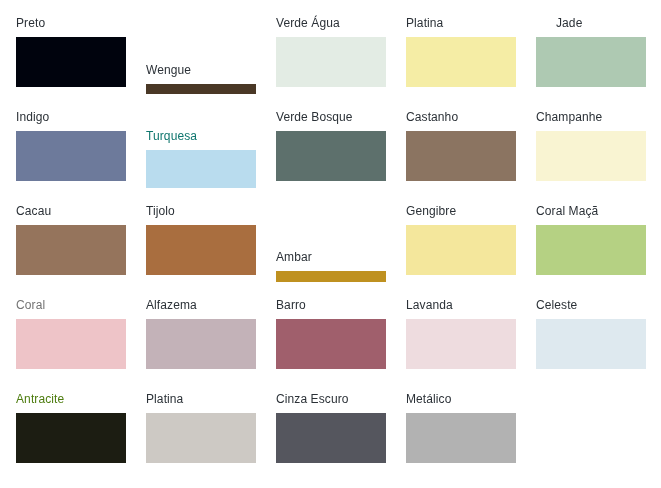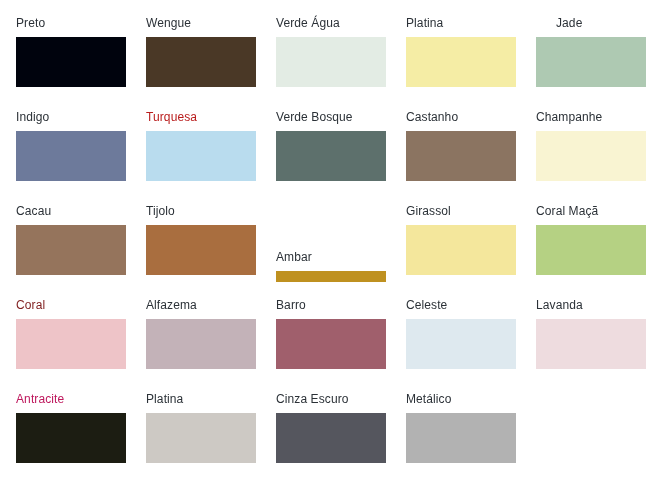--- a/index.html
+++ b/index.html
@@ -49,41 +49,41 @@
 </style>
 </head>
 <body>
 
 <div id="palette-grid" style="background: rgb(255, 255, 255); grid-template-columns: repeat(5, 110px);">
     <div class="swatch-cell">
       <div class="swatch-label" style="color: rgb(43, 49, 55);">Preto</div>
       <div class="swatch-chip" style="background-color: rgb(0, 3, 13);"></div>
     </div>
     <div class="swatch-cell">
-      <div class="swatch-label" style="color: rgb(43, 49, 55);">Wengue</div>
+      <div class="swatch-label" style="color: rgb(43, 49, 55); margin-top: 47px;">Wengue</div>
       <div class="swatch-chip" style="background-color: rgb(74, 56, 38);"></div>
     </div>
     <div class="swatch-cell">
       <div class="swatch-label" style="color: rgb(43, 49, 55);">Verde Água</div>
       <div class="swatch-chip" style="background-color: rgb(227, 236, 228);"></div>
     </div>
     <div class="swatch-cell">
       <div class="swatch-label" style="color: rgb(43, 49, 55);">Platina</div>
       <div class="swatch-chip" style="background-color: rgb(245, 237, 165);"></div>
     </div>
     <div class="swatch-cell">
       <div class="swatch-label" style="color: rgb(43, 49, 55); margin-left: 20px;">Jade</div>
       <div class="swatch-chip" style="background-color: rgb(174, 201, 178);"></div>
     </div>
     <div class="swatch-cell">
       <div class="swatch-label" style="color: rgb(43, 49, 55);">Indigo</div>
       <div class="swatch-chip" style="background-color: rgb(109, 122, 155);"></div>
     </div>
     <div class="swatch-cell">
-      <div class="swatch-label" style="color: #b91c1c;">Turquesa</div>
+      <div class="swatch-label" style="color: #0f766e; margin-top: 19px;">Turquesa</div>
       <div class="swatch-chip" style="background-color: rgb(185, 220, 238);"></div>
     </div>
     <div class="swatch-cell">
       <div class="swatch-label" style="color: rgb(43, 49, 55);">Verde Bosque</div>
       <div class="swatch-chip" style="background-color: rgb(93, 112, 108);"></div>
     </div>
     <div class="swatch-cell">
       <div class="swatch-label" style="color: rgb(43, 49, 55);">Castanho</div>
       <div class="swatch-chip" style="background-color: rgb(139, 116, 97);"></div>
     </div>
@@ -97,49 +97,49 @@
     </div>
     <div class="swatch-cell">
       <div class="swatch-label" style="color: rgb(43, 49, 55);">Tijolo</div>
       <div class="swatch-chip" style="background-color: rgb(169, 110, 63);"></div>
     </div>
     <div class="swatch-cell">
       <div class="swatch-label" style="color: rgb(43, 49, 55); margin-top: 46px;">Ambar</div>
       <div class="swatch-chip" style="background-color: rgb(191, 145, 32);"></div>
     </div>
     <div class="swatch-cell">
-      <div class="swatch-label" style="color: rgb(43, 49, 55);">Girassol</div>
+      <div class="swatch-label" style="color: rgb(43, 49, 55);">Gengibre</div>
       <div class="swatch-chip" style="background-color: rgb(244, 231, 156);"></div>
     </div>
     <div class="swatch-cell">
       <div class="swatch-label" style="color: rgb(43, 49, 55);">Coral Maçã</div>
       <div class="swatch-chip" style="background-color: rgb(181, 209, 131);"></div>
     </div>
     <div class="swatch-cell">
-      <div class="swatch-label" style="color: #7f1d1d;">Coral</div>
+      <div class="swatch-label" style="color: #737373;">Coral</div>
       <div class="swatch-chip" style="background-color: rgb(238, 196, 200);"></div>
     </div>
     <div class="swatch-cell">
       <div class="swatch-label" style="color: rgb(43, 49, 55);">Alfazema</div>
       <div class="swatch-chip" style="background-color: rgb(195, 178, 184);"></div>
     </div>
     <div class="swatch-cell">
       <div class="swatch-label" style="color: rgb(43, 49, 55);">Barro</div>
       <div class="swatch-chip" style="background-color: rgb(160, 95, 108);"></div>
     </div>
     <div class="swatch-cell">
+      <div class="swatch-label" style="color: rgb(43, 49, 55);">Lavanda</div>
+      <div class="swatch-chip" style="background-color: rgb(238, 220, 223);"></div>
+    </div>
+    <div class="swatch-cell">
       <div class="swatch-label" style="color: rgb(43, 49, 55);">Celeste</div>
       <div class="swatch-chip" style="background-color: rgb(222, 233, 239);"></div>
     </div>
     <div class="swatch-cell">
-      <div class="swatch-label" style="color: rgb(43, 49, 55);">Lavanda</div>
-      <div class="swatch-chip" style="background-color: rgb(238, 220, 223);"></div>
-    </div>
-    <div class="swatch-cell">
-      <div class="swatch-label" style="color: #be185d;">Antracite</div>
+      <div class="swatch-label" style="color: #4d7c0f;">Antracite</div>
       <div class="swatch-chip" style="background-color: rgb(28, 29, 18);"></div>
     </div>
     <div class="swatch-cell">
       <div class="swatch-label" style="color: rgb(43, 49, 55);">Platina</div>
       <div class="swatch-chip" style="background-color: rgb(205, 201, 196);"></div>
     </div>
     <div class="swatch-cell">
       <div class="swatch-label" style="color: rgb(43, 49, 55); text-align: right;">Cinza Escuro</div>
       <div class="swatch-chip" style="background-color: rgb(85, 86, 94);"></div>
     </div>

